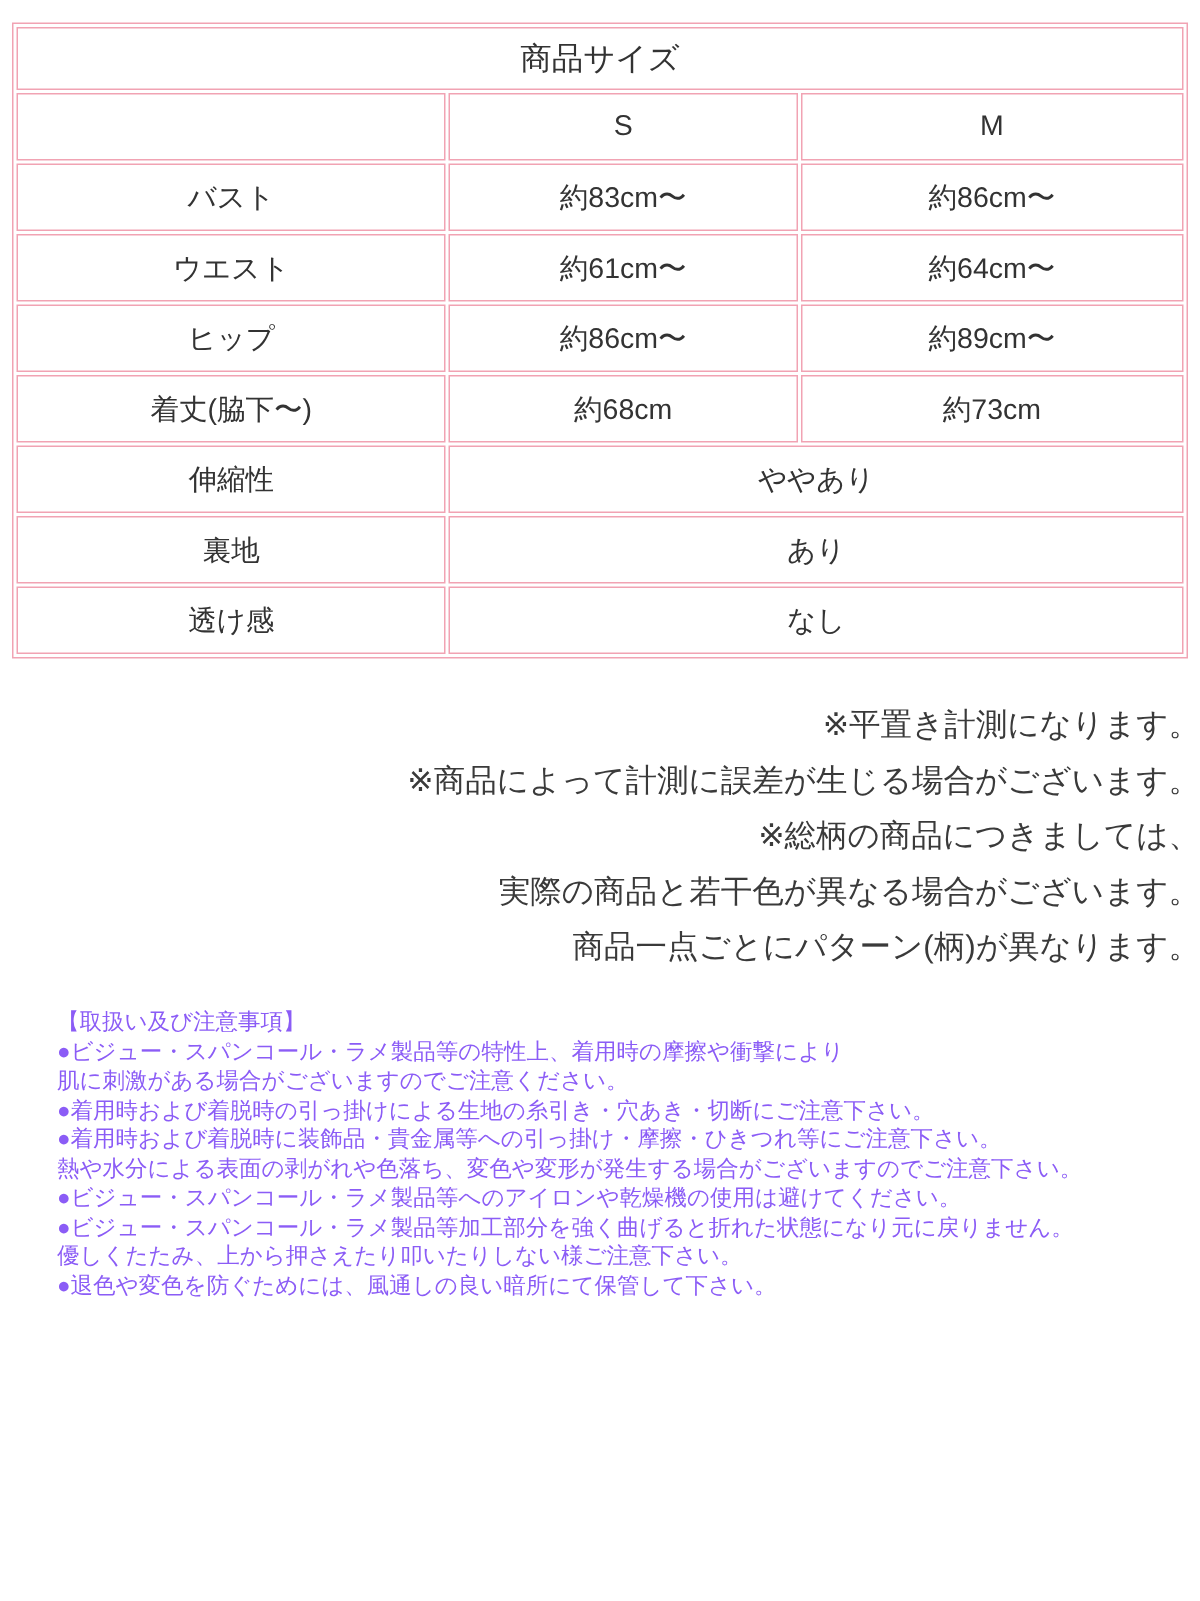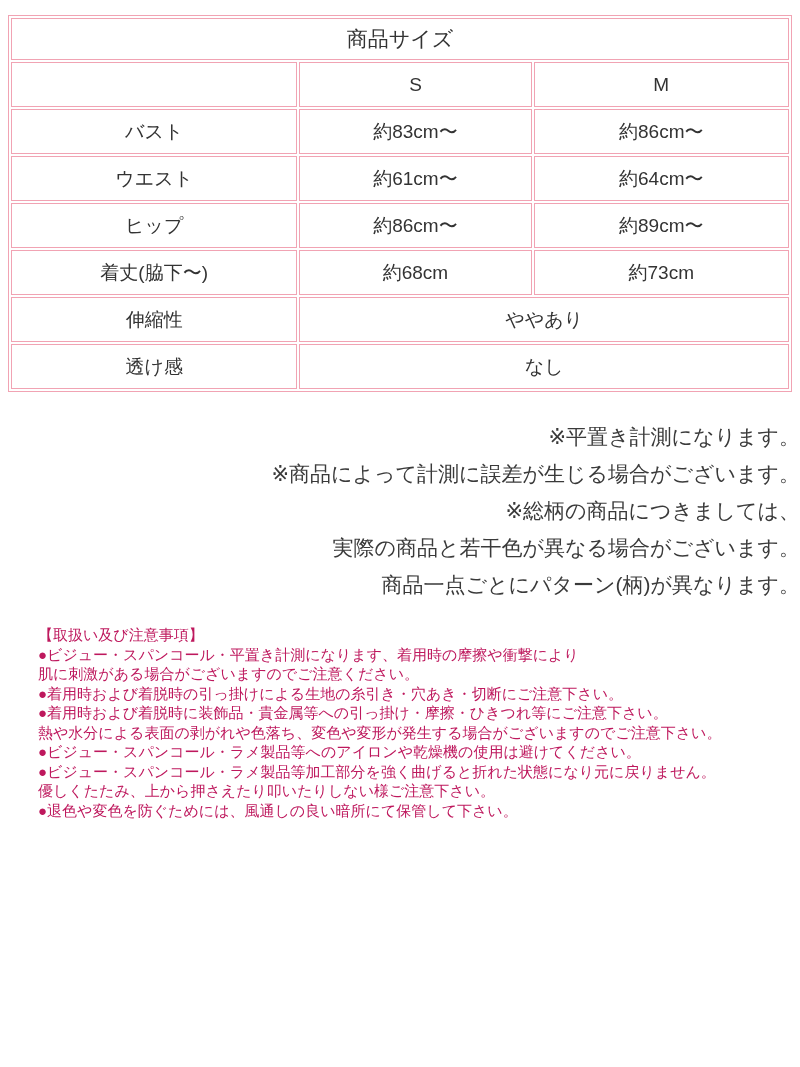--- a/index.html
+++ b/index.html
@@ -50,21 +50,21 @@
     text-align: right;
     font-size: 21px;
     line-height: 37px;
     color: #3a3a3a;
   }
   
   .handling-notes {
     margin: 22px 30px 0 38px;
     font-size: 15px;
     line-height: 19.5px;
-    color: #be185d;
+    color: #8b5cf6;
     text-align: left;
   }
 </style>
 </head>
 <body>
 
 <div class="page">
 
   <table class="size-table">
     <colgroup>
@@ -101,37 +101,41 @@
         <td>着丈(脇下〜)</td>
         <td>約68cm</td>
         <td>約73cm</td>
       </tr>
 
       <tr>
         <td>伸縮性</td>
         <td colspan="2">ややあり</td>
       </tr>
       <tr>
+        <td>裏地</td>
+        <td colspan="2">あり</td>
+      </tr>
+      <tr>
         <td>透け感</td>
         <td colspan="2">なし</td>
       </tr>
     </tbody>
   </table>
 
   <div class="measure-notes">
     <div>※平置き計測になります。</div>
     <div>※商品によって計測に誤差が生じる場合がございます。</div>
     <div>※総柄の商品につきましては、</div>
     <div>実際の商品と若干色が異なる場合がございます。</div>
     <div>商品一点ごとにパターン(柄)が異なります。</div>
   </div>
 
   <div class="handling-notes">
     <div>【取扱い及び注意事項】</div>
-    <div>●ビジュー・スパンコール・平置き計測になります、着用時の摩擦や衝撃により</div>
+    <div>●ビジュー・スパンコール・ラメ製品等の特性上、着用時の摩擦や衝撃により</div>
     <div>肌に刺激がある場合がございますのでご注意ください。</div>
     <div>●着用時および着脱時の引っ掛けによる生地の糸引き・穴あき・切断にご注意下さい。</div>
     <div>●着用時および着脱時に装飾品・貴金属等への引っ掛け・摩擦・ひきつれ等にご注意下さい。</div>
     <div>熱や水分による表面の剥がれや色落ち、変色や変形が発生する場合がございますのでご注意下さい。</div>
     <div>●ビジュー・スパンコール・ラメ製品等へのアイロンや乾燥機の使用は避けてください。</div>
     <div>●ビジュー・スパンコール・ラメ製品等加工部分を強く曲げると折れた状態になり元に戻りません。</div>
     <div>優しくたたみ、上から押さえたり叩いたりしない様ご注意下さい。</div>
     <div>●退色や変色を防ぐためには、風通しの良い暗所にて保管して下さい。</div>
   </div>
 

